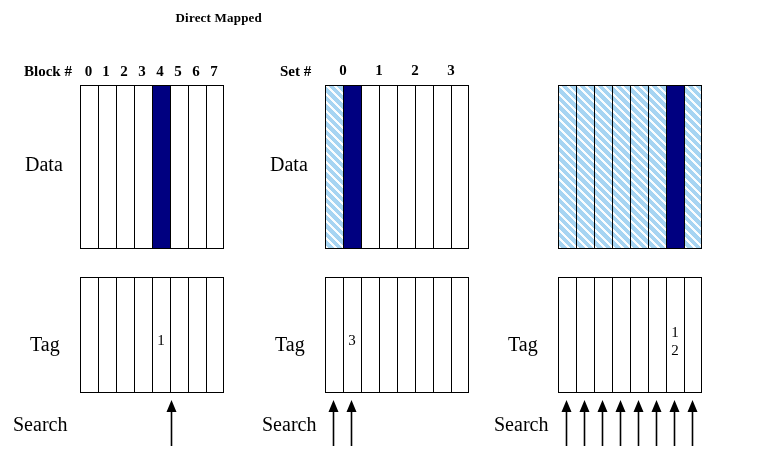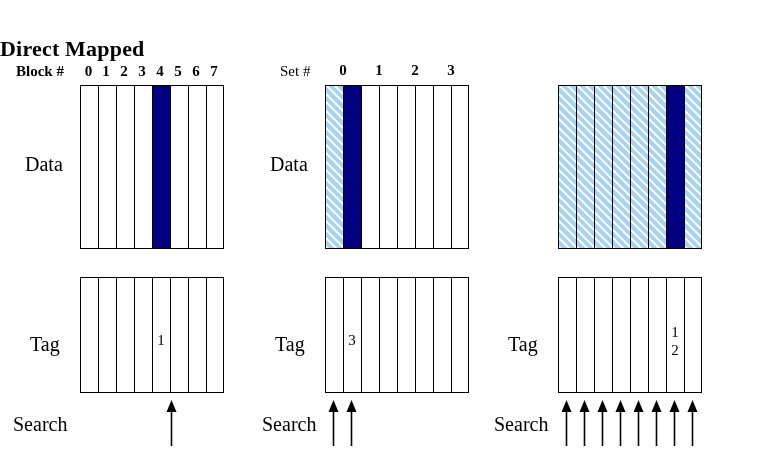--- a/index.html
+++ b/index.html
@@ -15,25 +15,25 @@
     color: #000000;
     overflow: hidden;
   }
   .panel {
     position: absolute;
     top: 0;
     height: 460px;
   }
   .title {
     position: absolute;
-    top: 36px;
+    top: 10px;
     width: 100%;
-    text-align: left;
+    text-align: right;
     font-weight: bold;
-    font-size: 22px;
+    font-size: 13px;
     letter-spacing: 0.2px;
   }
   .numrow {
     position: absolute;
     height: 18px;
     font-weight: bold;
     font-size: 15px;
   }
   .numrow span {
     position: absolute;
@@ -89,21 +89,21 @@
   .arrow svg {
     display: block;
   }
 </style>
 </head>
 <body>
 
 <div class="panel" style="left:0px; width:262px;">
   <div class="title">Direct Mapped</div>
 
-  <div class="rowlabel" style="left:16px; top:63px; font-size:15px; font-weight:bold;">Block #</div>
+  <div class="rowlabel" style="left:24px; top:63px; font-size:15px; font-weight:bold;">Block #</div>
   <div class="numrow" style="left:80px; top:63px; width:140px;">
     <span style="left:0px;   width:17px;">0</span>
     <span style="left:17px;  width:18px;">1</span>
     <span style="left:35px;  width:18px;">2</span>
     <span style="left:53px;  width:18px;">3</span>
     <span style="left:71px;  width:18px;">4</span>
     <span style="left:89px;  width:18px;">5</span>
     <span style="left:107px; width:18px;">6</span>
     <span style="left:125px; width:18px;">7</span>
   </div>
@@ -139,21 +139,21 @@
 
   <div class="arrow" style="left:166px; top:400px; height:46px;">
     <svg width="11" height="46" viewBox="0 0 11 46">
       <path d="M5.5 0 L10.5 12 L6.3 12 L6.3 46 L4.7 46 L4.7 12 L0.5 12 Z" fill="#000000"></path>
     </svg>
   </div>
 </div>
 
 <div class="panel" style="left:262px; width:254px;">
 
-  <div class="rowlabel" style="left:18px; top:63px; font-size:15px; font-weight:normal;">Set #</div>
+  <div class="rowlabel" style="left:18px; top:63px; font-size:15px; font-weight:bold;">Set #</div>
   <div class="numrow" style="left:63px; top:62px; width:150px;">
     <span style="left:0px;  width:36px;">0</span>
     <span style="left:36px; width:36px;">1</span>
     <span style="left:72px; width:36px;">2</span>
     <span style="left:108px; width:36px;">3</span>
   </div>
 
   <div class="rowlabel" style="left:8px; top:153px;">Data</div>
 
   <div class="grid" style="left:63px; top:85px; width:144px; height:164px;">

